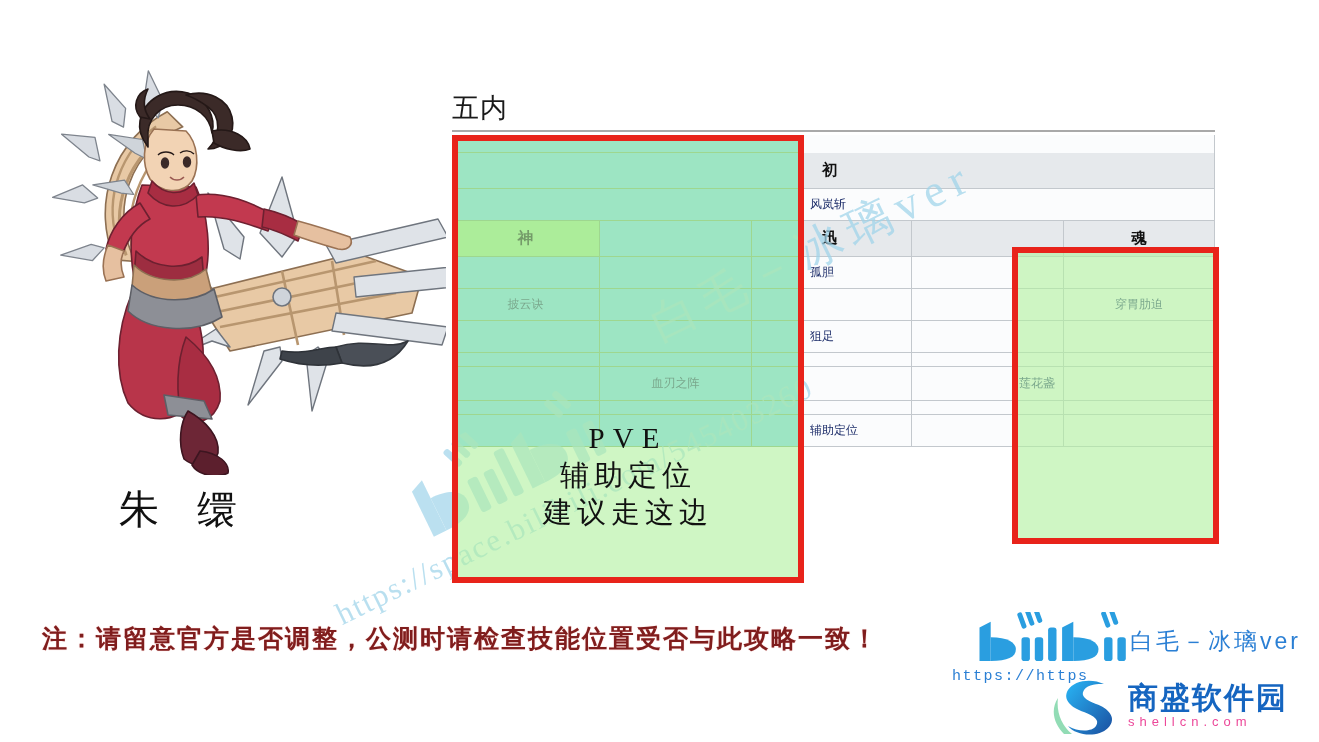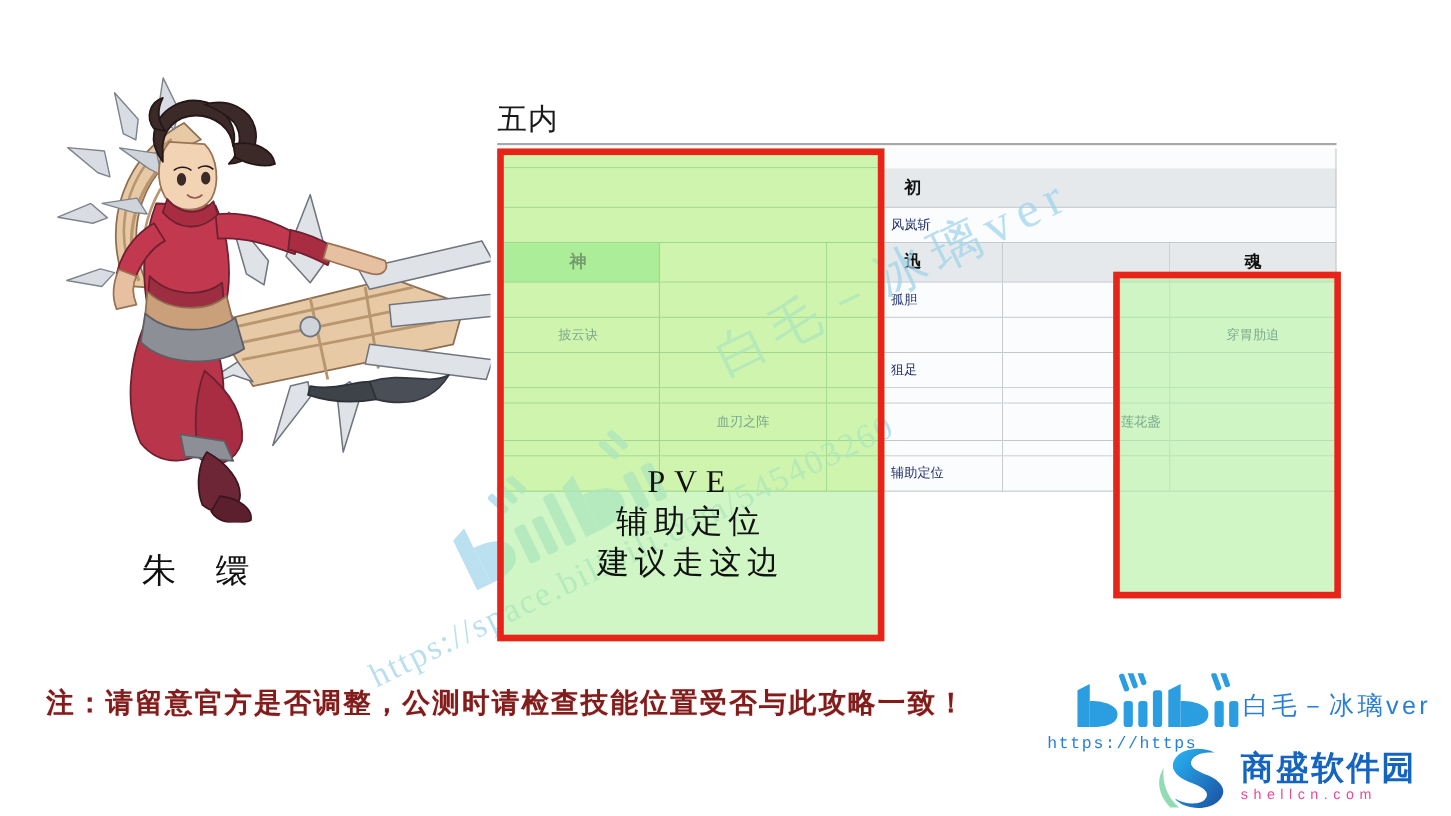--- a/index.html
+++ b/index.html
@@ -9,22 +9,22 @@
     font-family:"Liberation Serif","DejaVu Serif",serif;
     overflow:hidden;
     position:relative;
   }
   #stage{position:absolute;left:0;top:0;width:1319px;height:742px;overflow:hidden;background:#fff;}
 
   
   .char-art{position:absolute;left:36px;top:55px;width:410px;height:420px;}
   .char-name{
     position:absolute;left:60px;top:482px;width:250px;
-    text-align:center;font-size:31px;color:#111;letter-spacing:14px;
-    font-family:"Liberation Serif","DejaVu Serif",serif;font-weight:400;margin-top:16px;
+    text-align:center;font-size:40px;color:#111;letter-spacing:14px;
+    font-family:"Liberation Serif","DejaVu Serif",serif;font-weight:400;
   }
 
   
   .sec-title{
     position:absolute;left:452px;top:90px;
     font-size:27px;color:#1a1a1a;letter-spacing:1px;
     font-family:"Liberation Serif","DejaVu Serif",serif;
   }
   .title-rule{
     position:absolute;left:452px;top:130px;width:763px;height:2px;background:#a9a9a9;
@@ -37,21 +37,21 @@
     position:absolute;top:0;height:100%;box-sizing:border-box;
     border-right:1px solid #c3c8cd;border-bottom:1px solid #c3c8cd;
     display:flex;align-items:center;
     font-size:12px;color:#1f2f6b;
     font-family:"Liberation Sans","DejaVu Sans",sans-serif;
     white-space:nowrap;overflow:hidden;
   }
   .tcell.hdr{background:#e6e9ec;font-weight:bold;color:#111;font-size:15.5px;justify-content:center;}
   .tcell.hdr.lead{justify-content:flex-start;padding-left:18px;}
   .tcell.plain{background:#fbfcfd;}
-  .tcell.grn{background:#fef9c3;border-right:1px solid #7fae73;border-bottom:1px solid #7fae73;}
+  .tcell.grn{background:#7dd3fc;border-right:1px solid #7fae73;border-bottom:1px solid #7fae73;}
   .tcell.grn.hdr{background:#a3e891;}
   .tcell.ctr{justify-content:center;}
   .tcell.lft{padding-left:6px;}
   .tcell.rgt{justify-content:flex-end;padding-right:8px;}
 
   
   .redbox{
     position:absolute;border:6px solid #e8231a;
     background:rgba(178,240,160,0.62);
     box-sizing:border-box;pointer-events:none;

